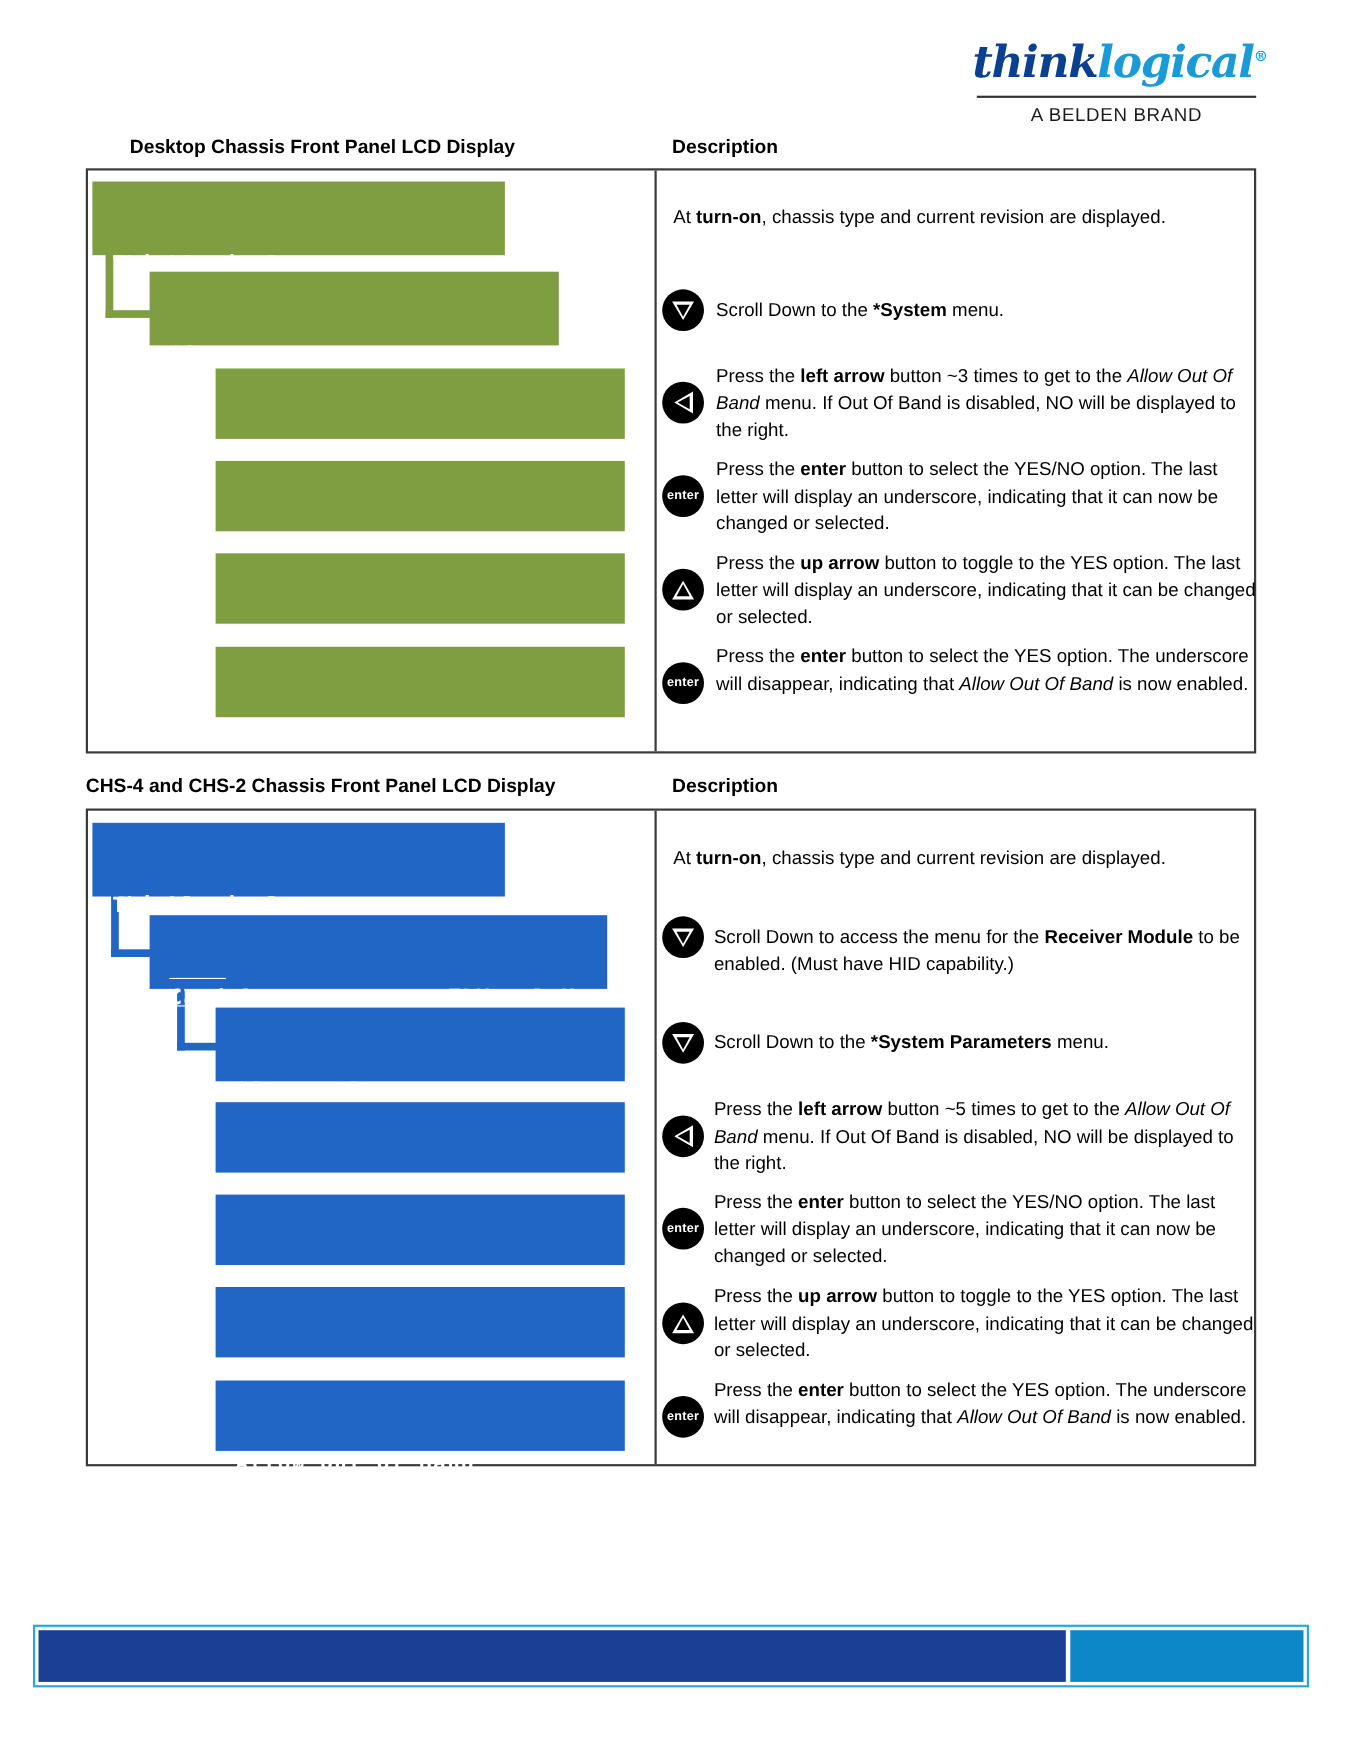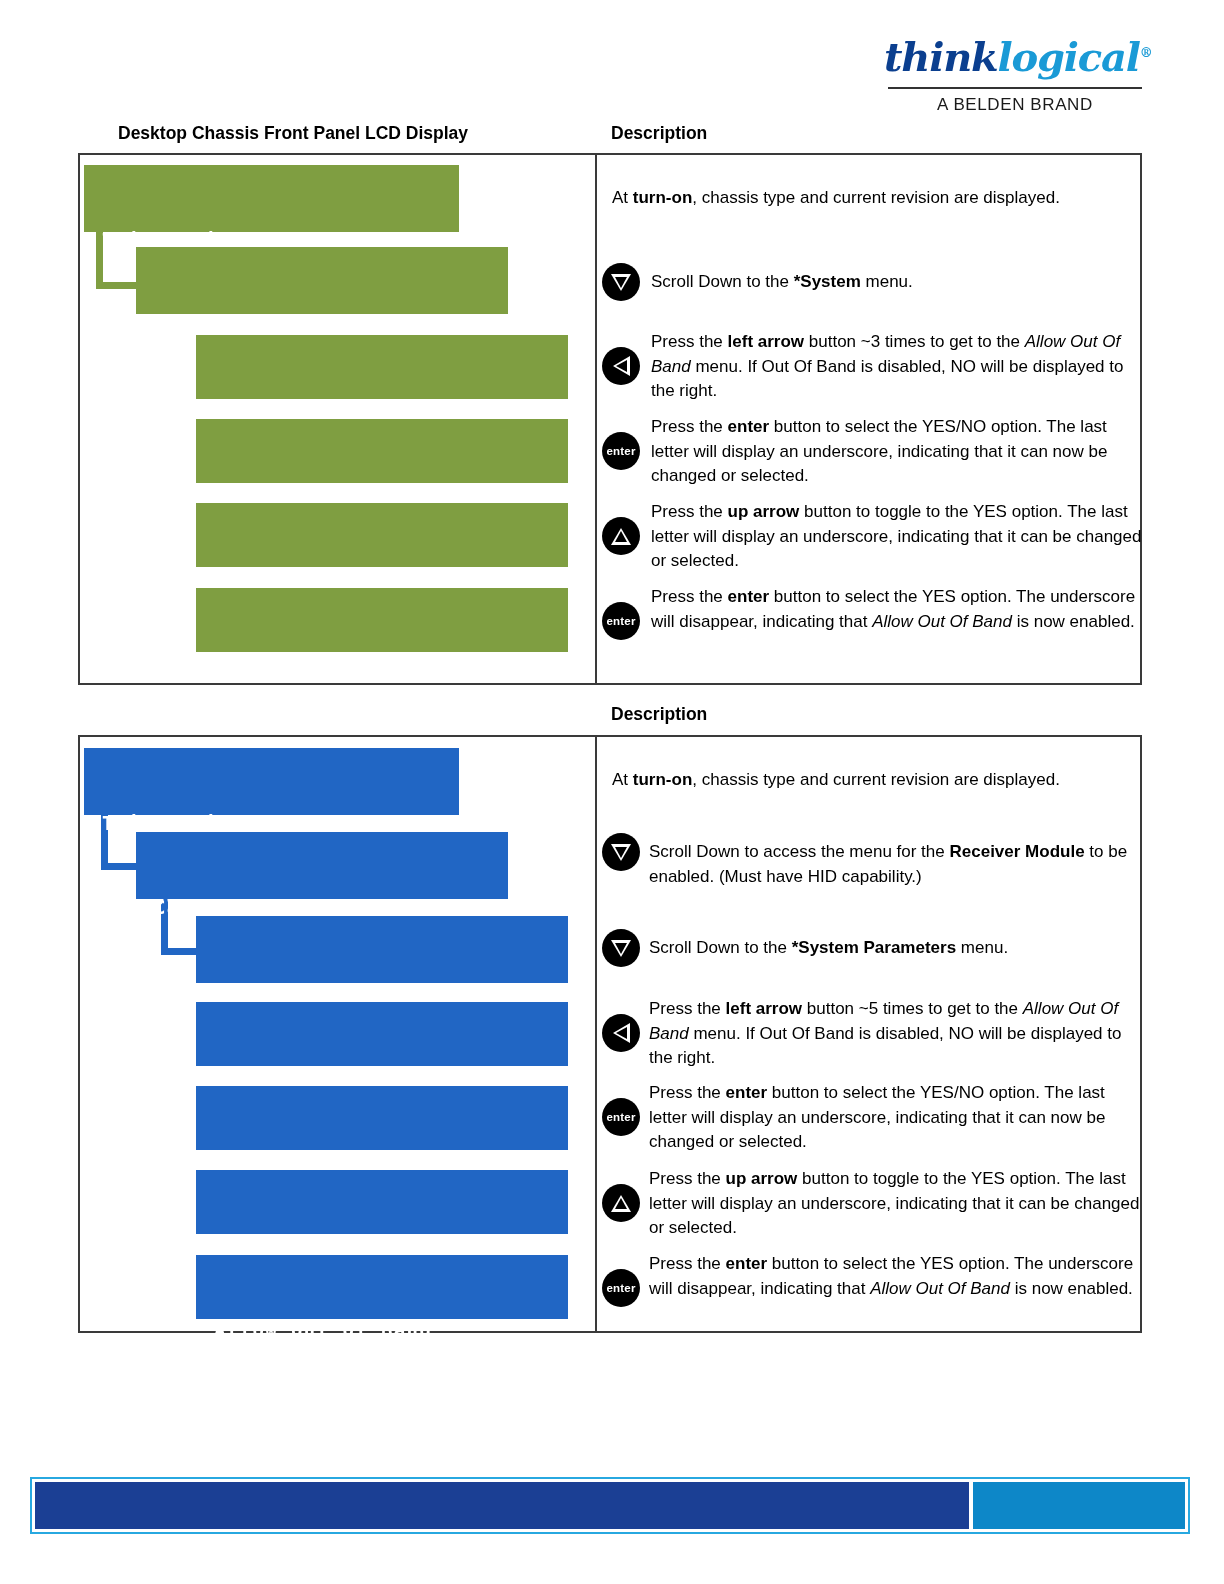--- a/index.html
+++ b/index.html
@@ -228,20 +228,21 @@
   <div class="btn-icon" style="left:602px; top:517px;">
       <span class="tri tri-up"></span>
     </div>
   <div class="desc" style="left:651px; top:500px; width:495px;">Press the <b>up arrow</b> button to toggle to the YES option. The last letter will display an underscore, indicating that it can be changed or selected.</div>
 
   <div class="btn-icon" style="left:602px; top:602px;">
       <span class="lbl">enter</span>
     </div>
   <div class="desc" style="left:651px; top:585px; width:487px;">Press the <b>enter</b> button to select the YES option. The underscore will disappear, indicating that <i>Allow Out Of Band</i> is now enabled.</div>
 
+  <div class="sec-head" style="left:78px; top:704px;">CHS-4 and CHS-2 Chassis Front Panel LCD Display</div>
   <div class="sec-head" style="left:611px; top:704px;">Description</div>
 
   <div class="tbl" style="left:78px; top:735px; width:1064px; height:598px;">
     <div class="divider" style="left:515px;"></div>
   </div>
 
   <div class="conn blue" style="left:101px; top:810px; width:70px; height:66px;">
     <div class="v" style="height:60px;"></div>
     <div class="h" style="top:53px; width:44px;"></div>
     <div class="head" style="left:38px; top:42px;"></div>
@@ -251,21 +252,21 @@
     <div class="v" style="height:60px;"></div>
     <div class="h" style="top:53px; width:44px;"></div>
     <div class="head" style="left:38px; top:42px;"></div>
   </div>
 
   <div class="lcd blue" style="left:84px; top:748px; width:375px; height:67px;">
     <div class="row"><span>Thinklogical</span></div>
     <div class="row"><span>CHS-000004</span><span class="right">V23.21</span></div>
   </div>
 
-  <div class="lcd blue" style="left:136px; top:832px; width:372px; height:67px;">
+  <div class="lcd blue" style="left:136px; top:832px; width:416px; height:67px;text-decoration:underline;">
     <div class="row"><span>Card 2</span><span class="right">TLX - RxK</span></div>
     <div class="row"><span>U/D = Menus, L/R = Exit</span></div>
   </div>
 
   <div class="lcd blue" style="left:196px; top:916px; width:372px; height:67px;">
     <div class="row"><span>*System Parameters</span></div>
     <div class="row"><span></span></div>
   </div>
 
   <div class="lcd blue" style="left:196px; top:1002px; width:372px; height:64px;">

